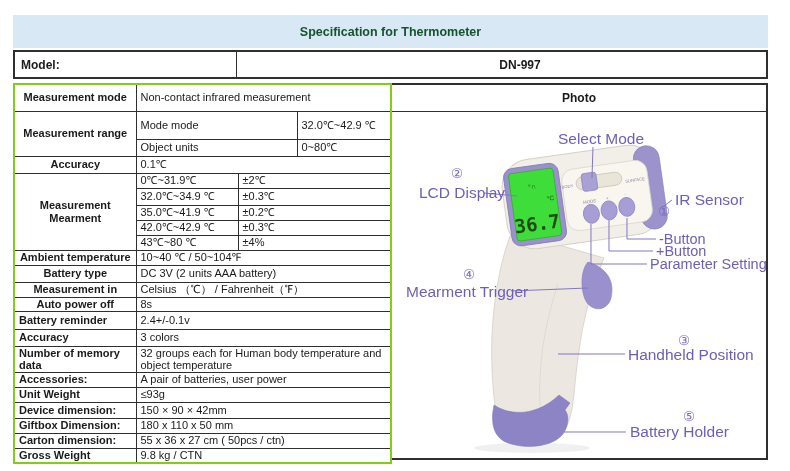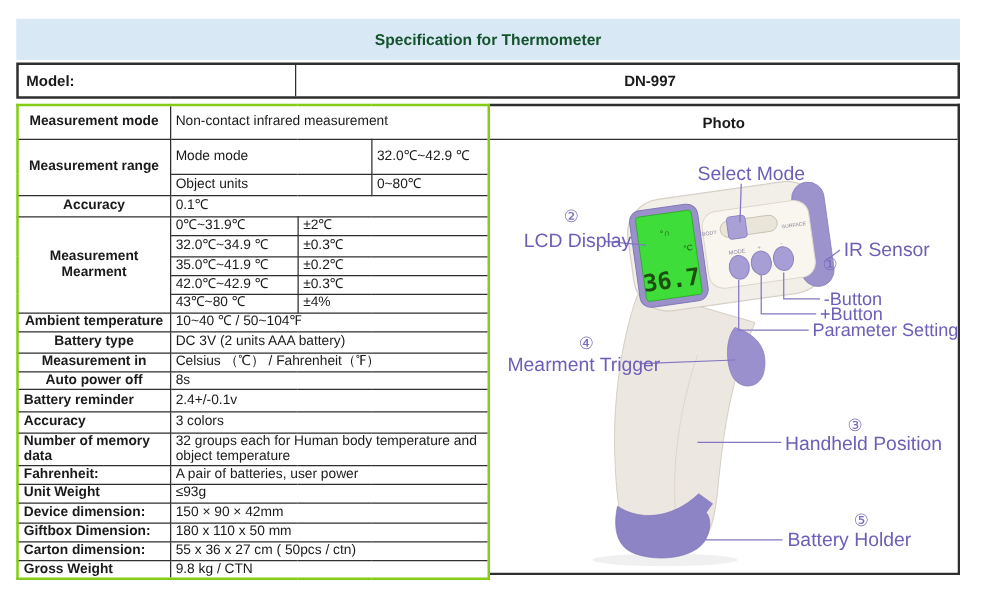--- a/index.html
+++ b/index.html
@@ -145,21 +145,21 @@
       </tr>
       <tr style="height:17px">
         <td class="lbl">Accuracy</td>
         <td class="val" colspan="3">3 colors</td>
       </tr>
       <tr style="height:26px">
         <td class="lbl">Number of memory data</td>
         <td class="val" colspan="3">32 groups each for Human body temperature and object temperature</td>
       </tr>
       <tr style="height:15px">
-        <td class="lbl">Fahrenheit:</td>
+        <td class="lbl">Accessories:</td>
         <td class="val" colspan="3">A pair of batteries, user power</td>
       </tr>
       <tr style="height:15px">
         <td class="lbl">Unit Weight</td>
         <td class="val" colspan="3">≤93g</td>
       </tr>
       <tr style="height:16px">
         <td class="lbl">Device dimension:</td>
         <td class="val" colspan="3">150 × 90 × 42mm</td>
       </tr>

